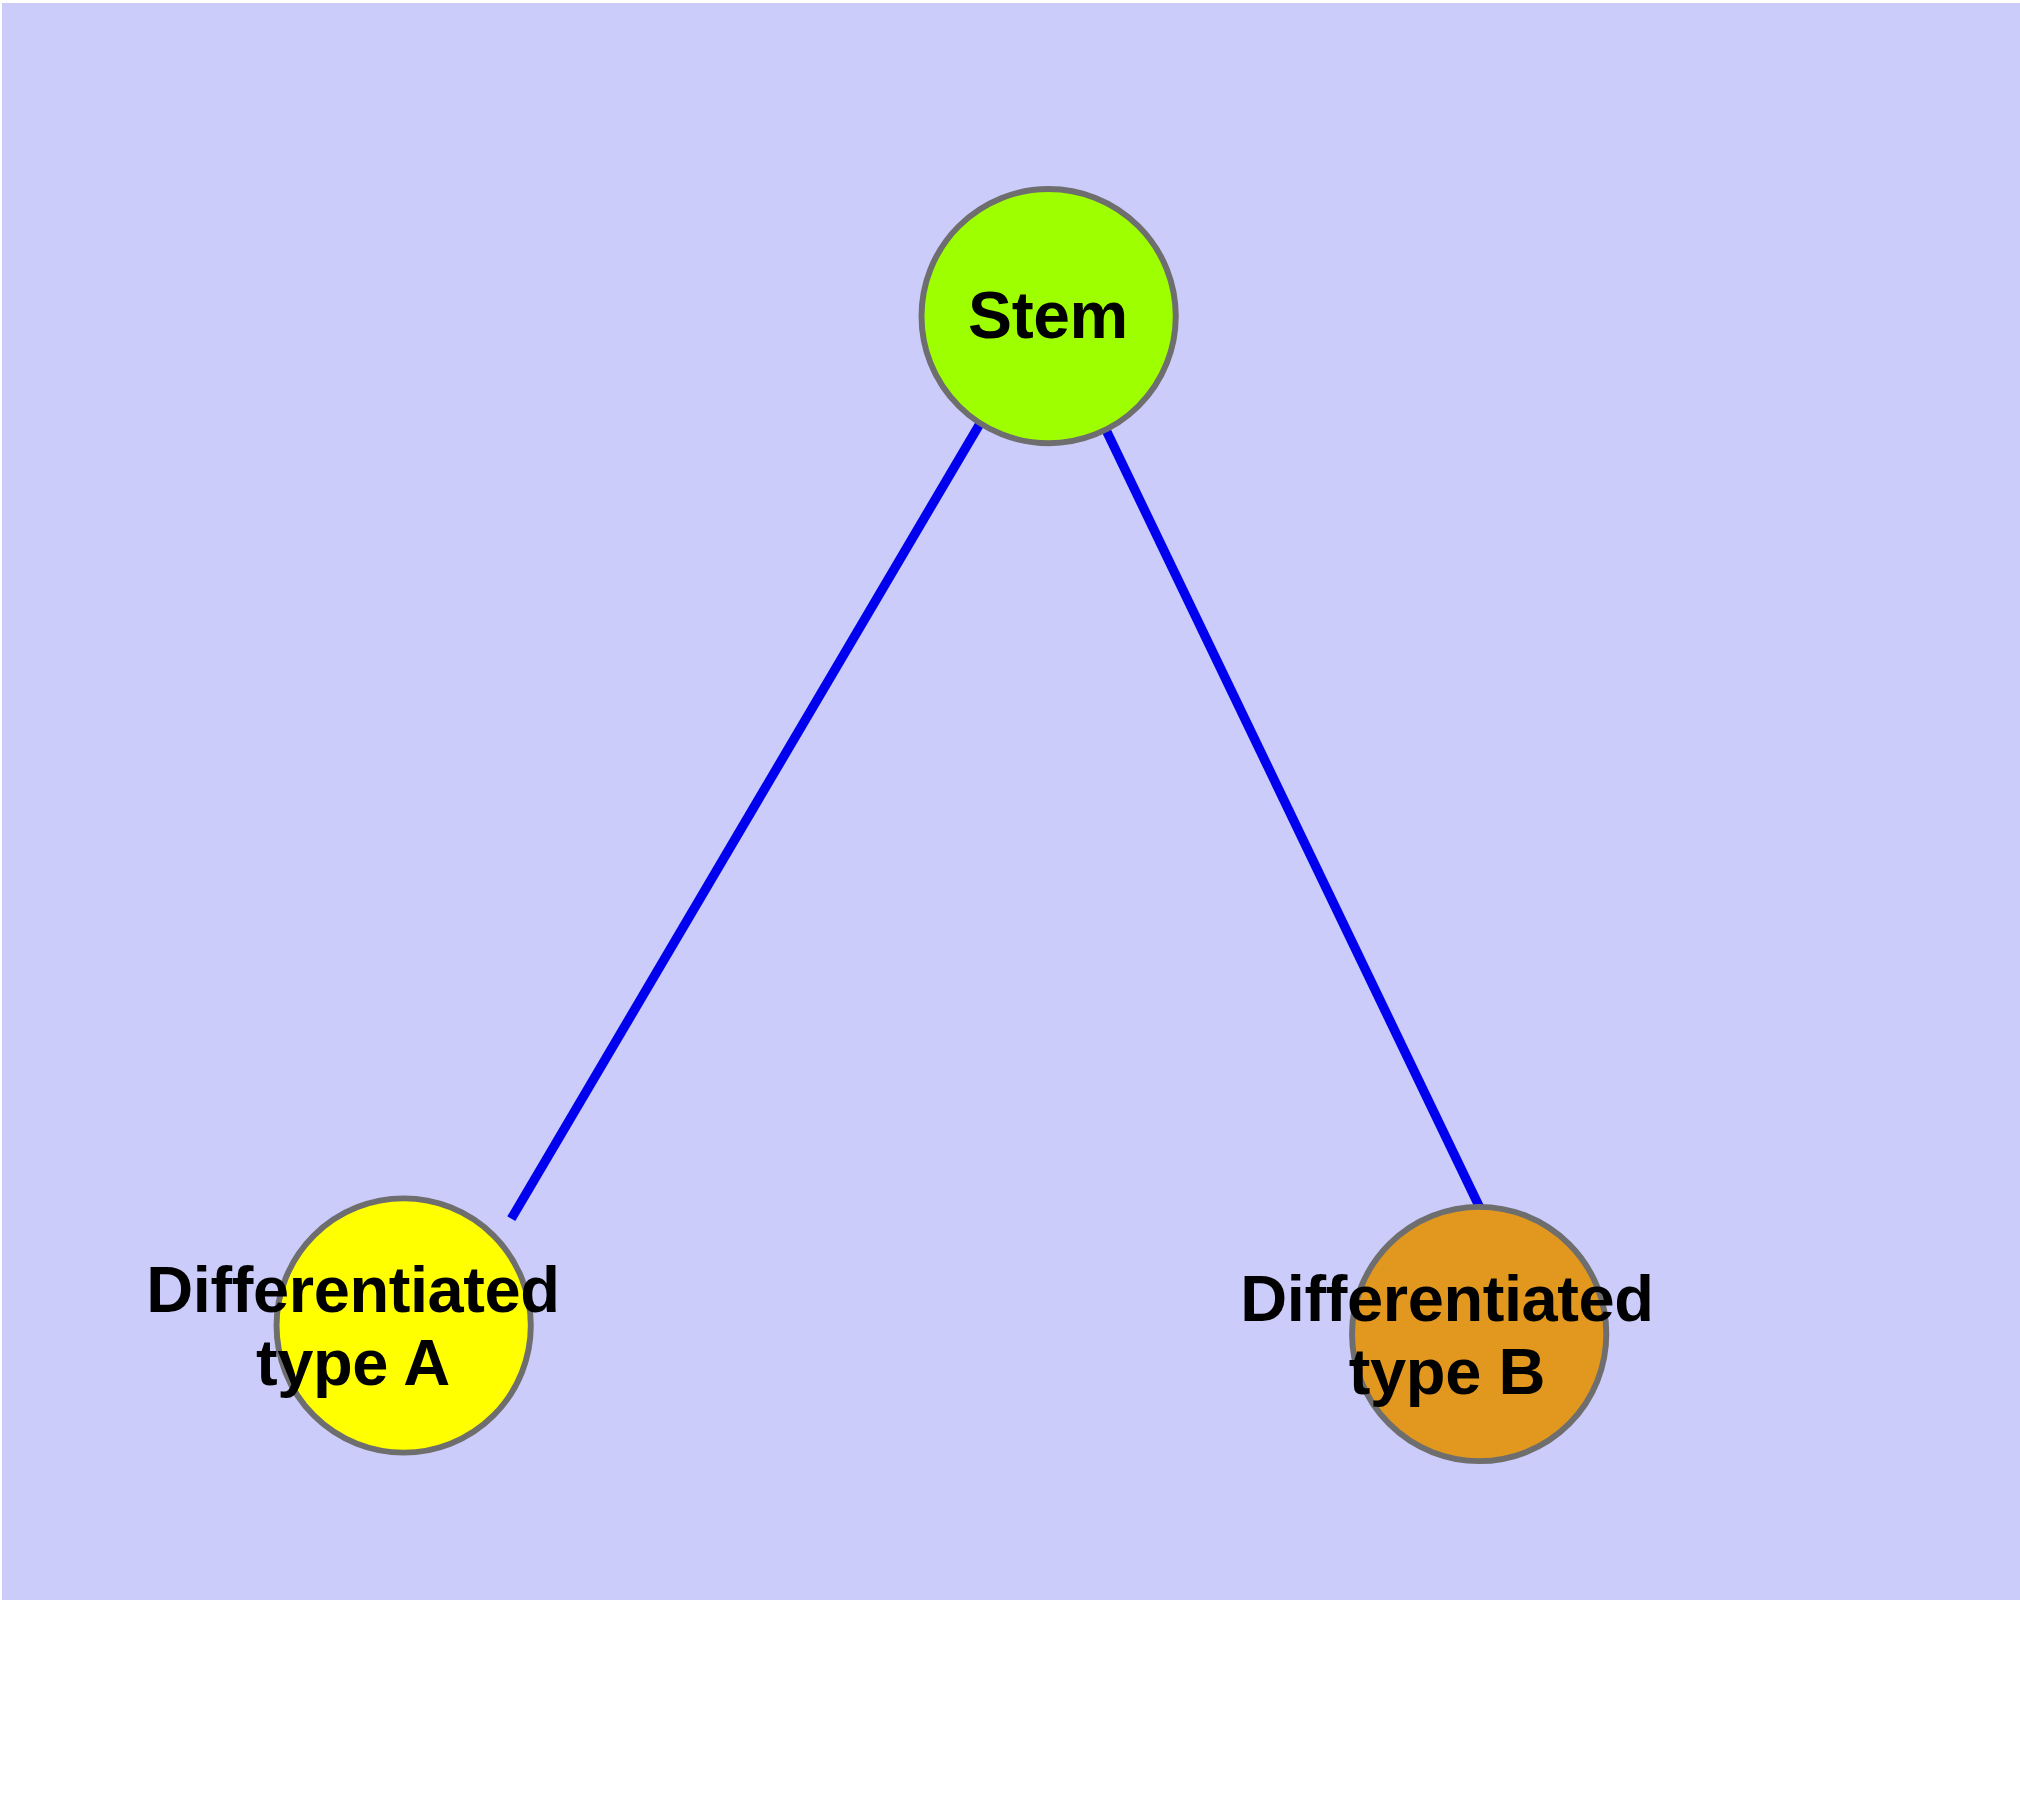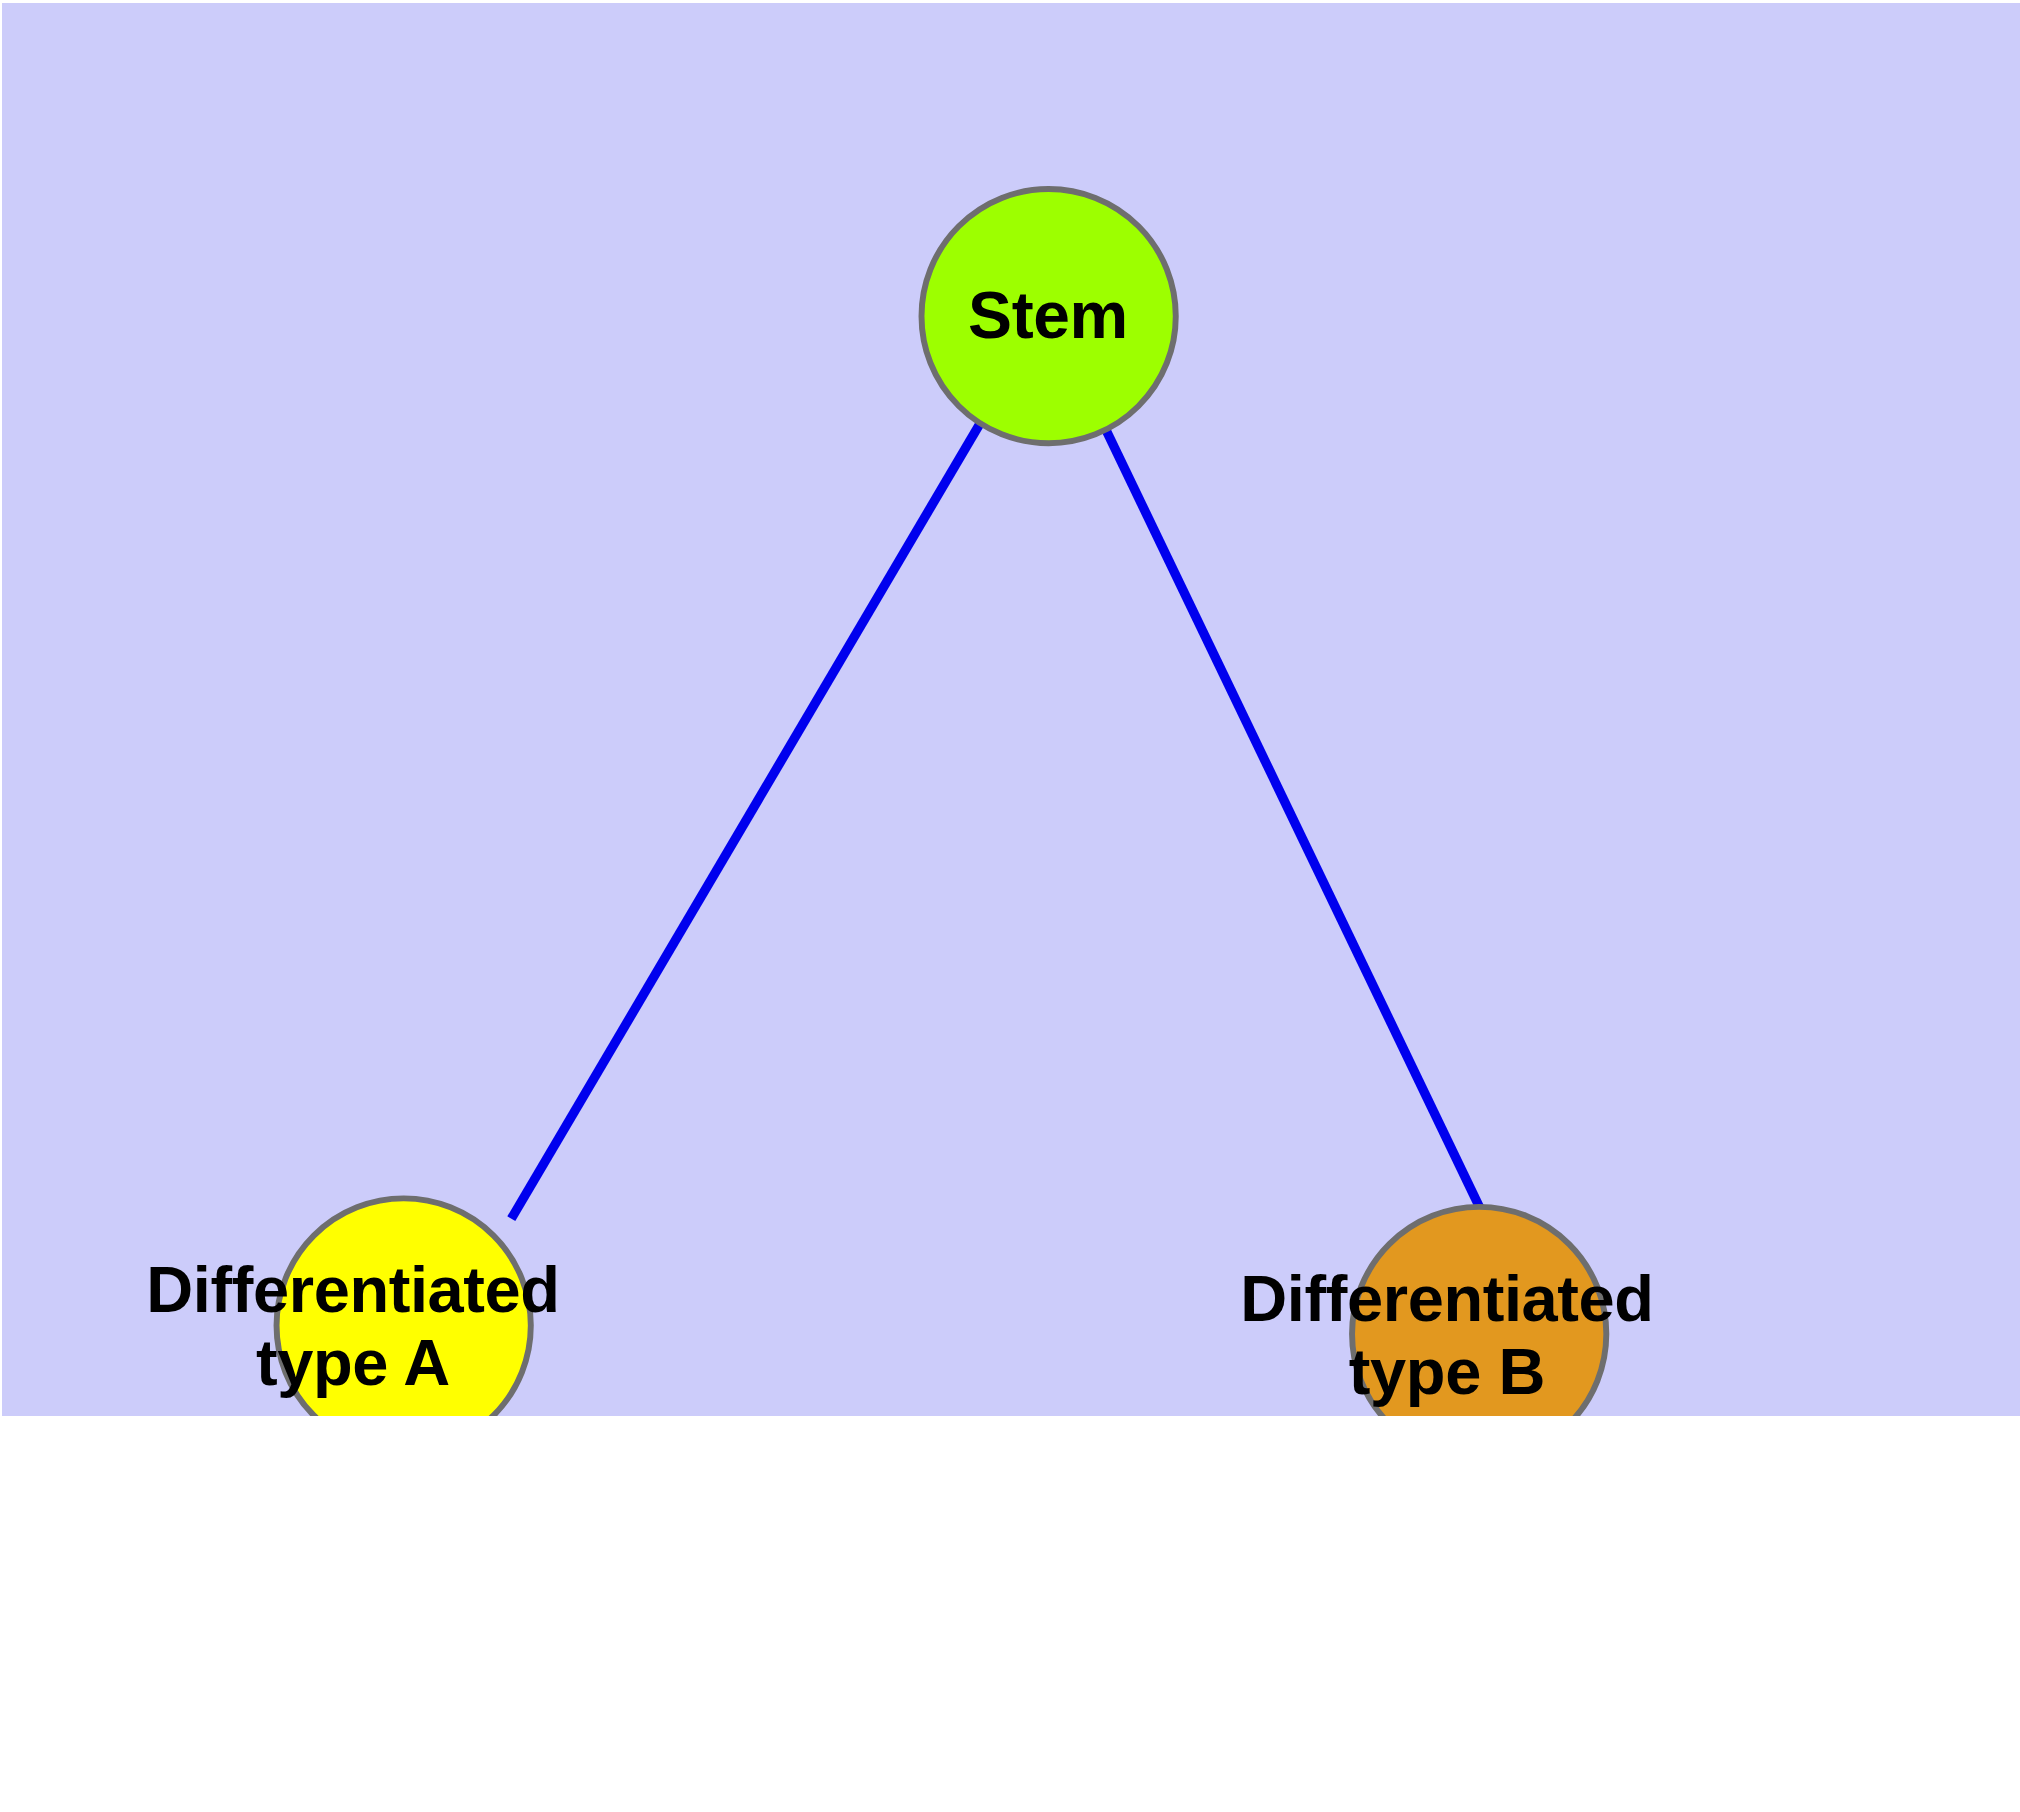--- a/index.html
+++ b/index.html
@@ -3,21 +3,21 @@
 <meta charset="utf-8">
 <style>
   html, body {
     margin: 0;
     padding: 0;
     background: #ffffff;
   }
   #canvas {
     position: relative;
     width: 2021px;
-    height: 1416px;
+    height: 1600px;
     background: #ffffff;
     overflow: hidden;
     font-family: "Liberation Sans", sans-serif;
   }
   #panel {
     position: absolute;
     left: 1.7px;
     top: 3.4px;
     width: 2019px;
     height: 1809px;

